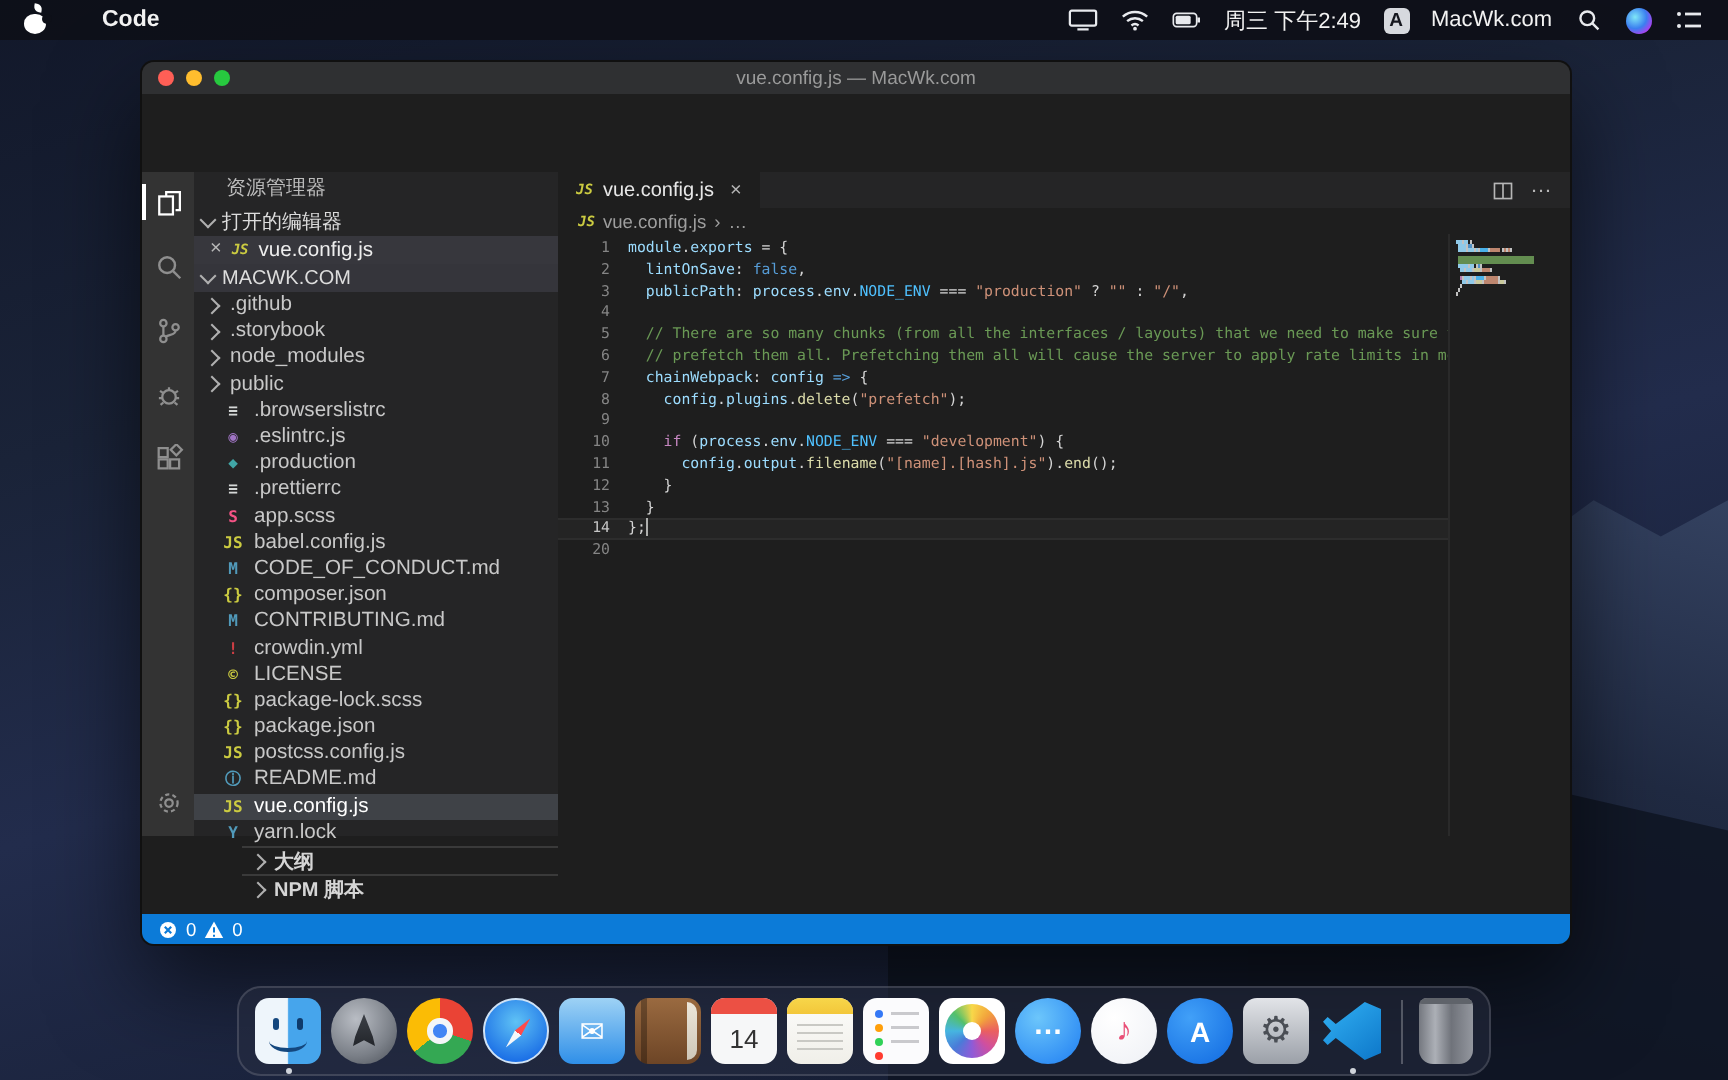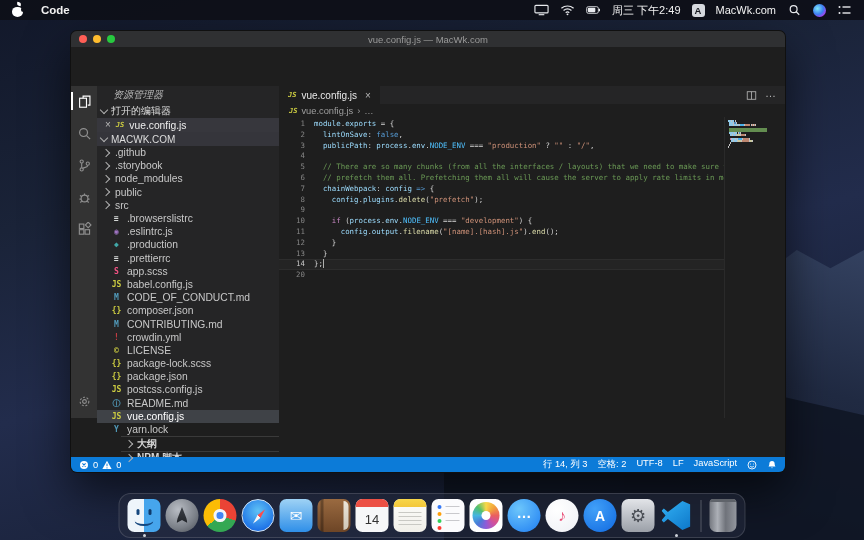--- a/index.html
+++ b/index.html
@@ -9,21 +9,21 @@
   
   .dune1{position:absolute;right:0;top:238px;width:240px;height:302px;z-index:0;
     clip-path:polygon(0 22%,12% 12%,26% 18%,40% 6%,55% 14%,72% 4%,86% 10%,100% 4%,100% 100%,0 100%);
     background:linear-gradient(195deg,#354362,#202a42 45%,#141b2c);}
   .dune2{position:absolute;right:0;top:300px;width:420px;height:240px;z-index:0;opacity:.85;
     clip-path:polygon(0 46%,30% 58%,60% 32%,100% 48%,100% 100%,0 100%);
     background:#0f1523;}
   
   .menubar{position:absolute;left:0;top:0;width:864px;height:20px;z-index:6;
     background:rgba(14,16,24,.95);display:flex;align-items:center;padding:0 12px;box-sizing:border-box;
-    color:#f2f2f2;font-size:11.5px;gap:18px;}
+    color:#f2f2f2;font-size:11.5px;gap:28px;}
   .apple{position:relative;width:11px;height:13px;flex:none;}
   .apple::before{content:"";position:absolute;left:0;bottom:0;width:11px;height:10px;background:#fff;border-radius:46% 46% 50% 50%;}
   .apple::after{content:"";position:absolute;right:-3px;top:3px;width:5px;height:5px;border-radius:50%;background:#0e1018;}
   .apple i{position:absolute;left:5px;top:-2px;width:4px;height:4px;background:#fff;border-radius:0 70% 0 70%;transform:rotate(10deg);}
   .mb-app{font-weight:700;}
   #menus{display:flex;gap:15px;}
   .mb-item{cursor:default;}
   .mb-right{margin-left:auto;display:flex;align-items:center;gap:11px;font-size:11px;}
   .mb-ico{width:15px;height:12px;color:#e8eaee;}
   .ime{width:13px;height:13px;border-radius:3px;background:#d6d9de;color:#15171e;
@@ -42,21 +42,21 @@
   .vsbody{flex:1;display:flex;min-height:0;}
   
   .activitybar{width:26px;flex:none;background:#333333;display:flex;flex-direction:column;align-items:center;padding-top:6px;gap:14px;}
   .ab-ico{width:26px;height:18px;display:flex;align-items:center;justify-content:center;color:#8f8f8f;}
   .ab-ico svg{width:15px;height:15px;}
   .ab-active{color:#ffffff;box-shadow:inset 2px 0 0 #ffffff;}
   .ab-spacer{flex:1;}
   .ab-bottom{margin-bottom:8px;}
   
   .sidebar{width:182px;flex:none;background:#252526;display:flex;flex-direction:column;color:#cccccc;min-height:0;}
-  .pane-title{height:18px;line-height:18px;padding-left:16px;font-size:10px;color:#bbbbbb;flex:none;font-style:italic;}
+  .pane-title{height:18px;line-height:18px;padding-left:16px;font-size:10px;color:#bbbbbb;flex:none;}
   .sec-h{height:14px;display:flex;align-items:center;gap:4px;font-size:10px;font-weight:400;color:#dddddd;padding-left:4px;flex:none;}
   .sec-root{background:#35353b;}
   .chev{width:5px;height:5px;border-right:1.3px solid #b0b0b0;border-bottom:1.3px solid #b0b0b0;flex:none;display:inline-block;}
   .chev.down{transform:rotate(45deg);margin-top:-2px;}
   .chev.right{transform:rotate(-45deg);}
   .open-row{height:14px;display:flex;align-items:center;gap:5px;padding-left:8px;background:#37373d;color:#eeeeee;font-size:10.3px;flex:none;}
   .close-x{color:#b8b8b8;font-size:10px;line-height:1;}
   .js-badge{font:italic 700 7px "DejaVu Sans Mono",monospace;color:#cbcb41;}
   #file-tree{flex:none;}
   .trow{height:13.2px;display:flex;align-items:center;gap:5px;padding-left:14px;font-size:10.3px;color:#c8c8c8;white-space:nowrap;}
@@ -268,24 +268,20 @@
             </div>
             <div class="trow">
               <span class="chev right"></span>
               <span class="fname">node_modules</span>
             </div>
             <div class="trow">
               <span class="chev right"></span>
               <span class="fname">public</span>
             </div>
             <div class="trow">
-              <span class="chev right"></span>
-              <span class="fname">src</span>
-            </div>
-            <div class="trow">
               <span class="fglyph" style="color: rgb(212, 215, 214);">≡</span>
               <span class="fname">.browserslistrc</span>
             </div>
             <div class="trow">
               <span class="fglyph" style="color: rgb(160, 116, 196);">◉</span>
               <span class="fname">.eslintrc.js</span>
             </div>
             <div class="trow">
               <span class="fglyph" style="color: rgb(65, 167, 167);">◆</span>
               <span class="fname">.production</span>
@@ -517,39 +513,20 @@
             <circle cx="5" cy="5" r="4" fill="#fff" stroke="none"></circle>
             <path d="M3.4 3.4l3.2 3.2M6.6 3.4 3.4 6.6" stroke="#0c7bd8"></path>
           </svg>
         <span>0</span>
         <svg class="sb-ico" viewBox="0 0 10 10">
             <path d="M5 .8 9.6 9H.4Z" fill="#fff"></path>
             <path d="M5 3.6v2.6M5 7.4v1" stroke="#0c7bd8" stroke-width="1"></path>
           </svg>
         <span>0</span>
       </div>
-      <div class="sb-right">
-        <span id="sb-items" style="display:flex;gap:10px;">
-            <span class="sb-item">行 14, 列 3</span>
-            <span class="sb-item">空格: 2</span>
-            <span class="sb-item">UTF-8</span>
-            <span class="sb-item">LF</span>
-            <span class="sb-item">JavaScript</span>
-          </span>
-        <svg class="sb-ico" viewBox="0 0 10 10" fill="none" stroke="#fff" stroke-width="0.9">
-            <circle cx="5" cy="5" r="4"></circle>
-            <circle cx="3.6" cy="4" r="0.5" fill="#fff" stroke="none"></circle>
-            <circle cx="6.4" cy="4" r="0.5" fill="#fff" stroke="none"></circle>
-            <path d="M3.2 6.2c1 1.2 2.6 1.2 3.6 0"></path>
-          </svg>
-        <svg class="sb-ico" viewBox="0 0 10 10" fill="#fff">
-            <path d="M5 1a2.6 2.6 0 0 0-2.6 2.6c0 2-.9 2.8-.9 2.8h7s-.9-.8-.9-2.8A2.6 2.6 0 0 0 5 1z"></path>
-            <path d="M4.1 7.6a1 1 0 0 0 1.8 0z"></path>
-          </svg>
-      </div>
     </div>
   </div>
 
   <div class="dock" id="dock">
       <div class="dock-item">
         <div class="di di-finder"></div>
         <div class="dock-dot"></div>
       </div>
       <div class="dock-item">
         <div class="di di-launchpad"></div>

